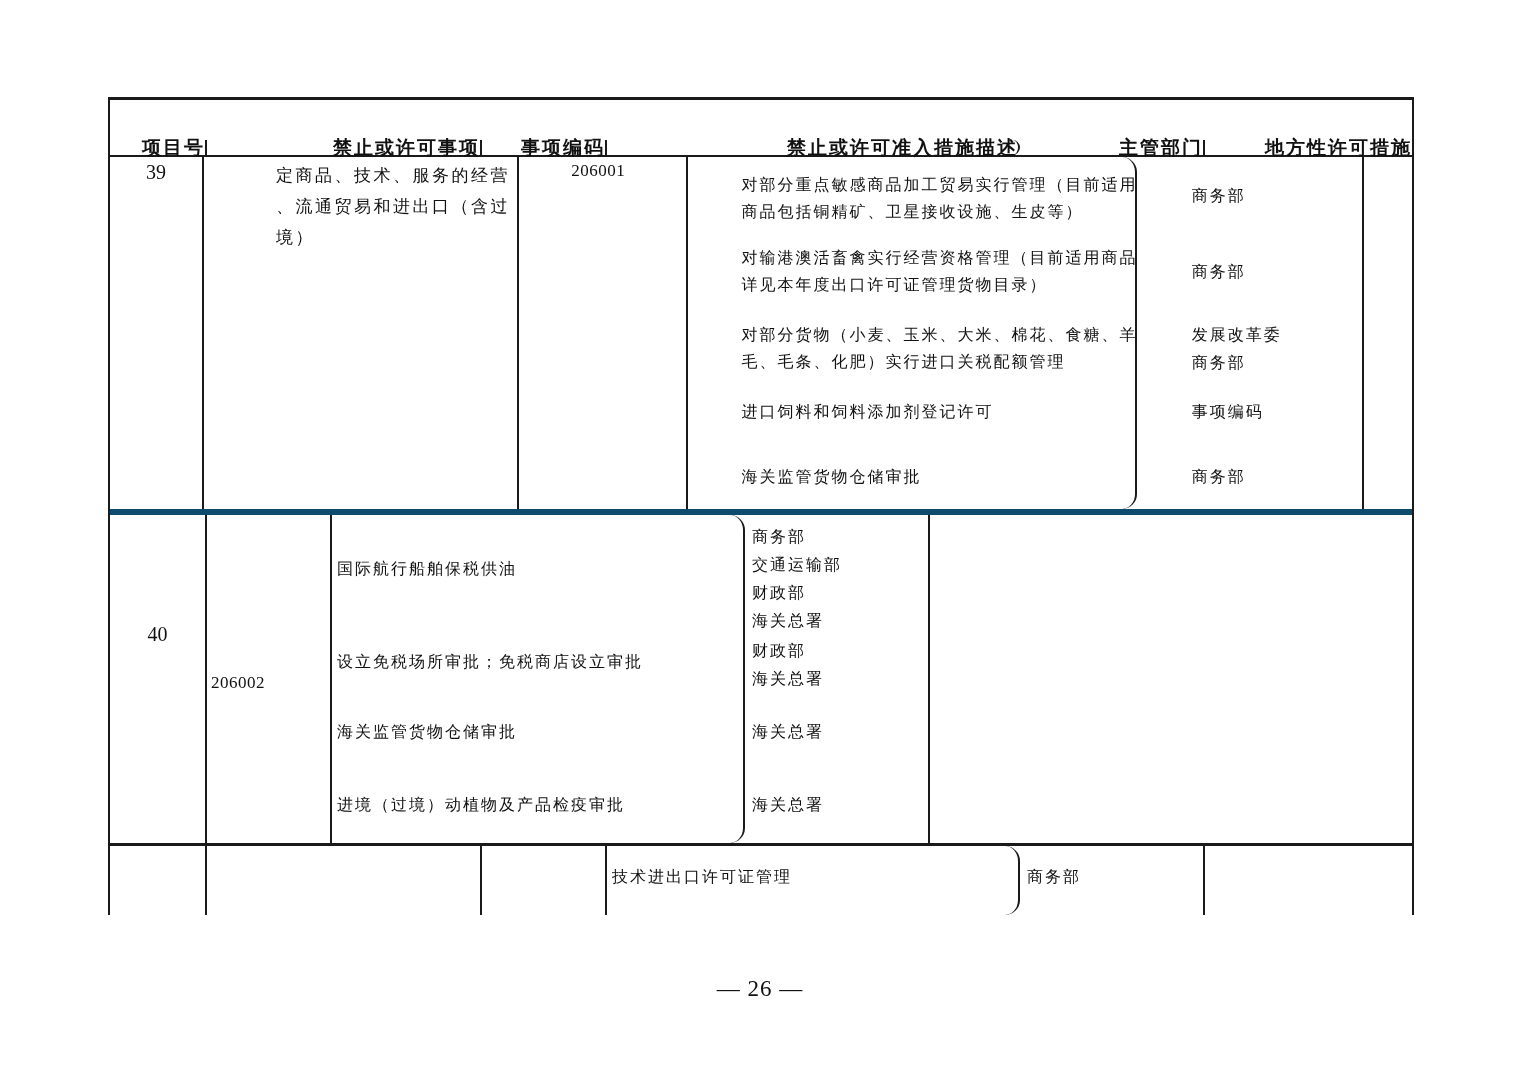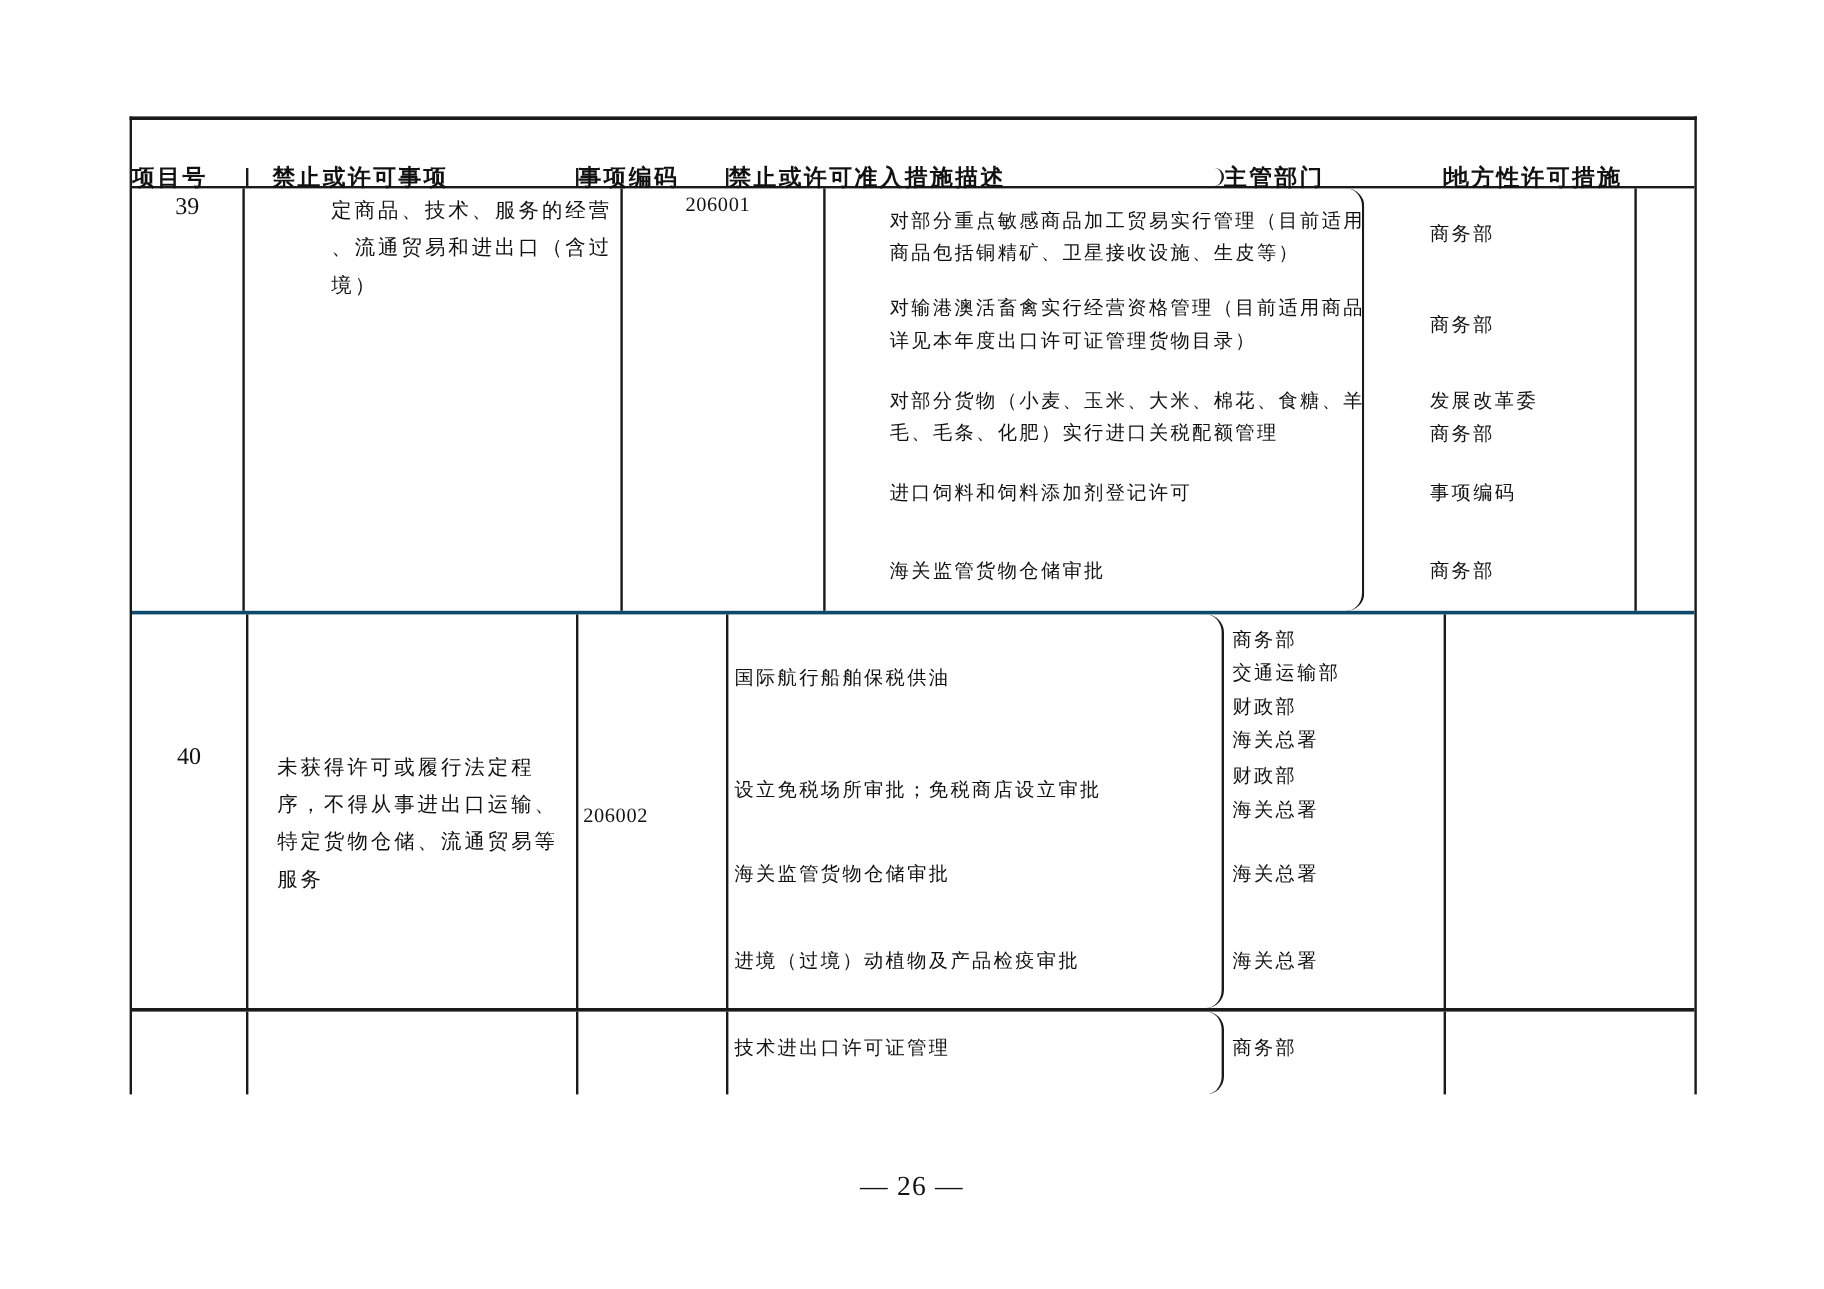--- a/index.html
+++ b/index.html
@@ -13,32 +13,32 @@
   }
   .doc-table{
     position:absolute;left:108px;top:97px;
     width:1302px;
     border-top:3px solid #1a1a1a;
     border-left:2px solid #1a1a1a;
     border-right:2px solid #1a1a1a;
   }
   .row{display:flex;position:relative;}
   .row.header-row{height:55px;border-bottom:2px solid #1a1a1a;}
-  .row.r39{height:352px;border-bottom:3px solid #0c4a6e;gap:48px;}
+  .row.r39{height:352px;border-bottom:6px solid #0c4a6e;gap:48px;}
   .row.r40{height:328px;border-bottom:3px solid #1a1a1a;}
   .row.r-part{height:69px;}
   .cell{position:relative;border-right:2px solid #1a1a1a;box-sizing:border-box;overflow:visible;}
   .cell.last{border-right:none;}
   .c1{width:97px;}
   .c2{width:275px;padding-left:20px;}
   .c3{width:125px;}
   .c4{width:413px;border-radius:15px;}
   .c5{width:185px;}
   .c6{width:203px;flex:1;}
-  .hcell{display:flex;align-items:center;justify-content:flex-start;margin-top:40px;}
+  .hcell{display:flex;align-items:center;justify-content:flex-end;margin-top:40px;}
   .hlabel{
     font-weight:bold;font-size:19px;letter-spacing:2px;
     white-space:nowrap;
   }
   .item-no{
     font-size:20px;text-align:center;padding-top:4px;
   }
   .item-text{
     font-size:17px;line-height:31px;letter-spacing:2.5px;
     padding:3px 0 0 4px;white-space:pre-line;
@@ -121,26 +121,20 @@
       </div>
       <div class="cell c6 last">
         <div></div>
       </div>
     </div>
 
     <div class="row r40">
       <div class="cell c1">
         <div class="item-no" style="padding-top:108px">40</div>
       </div>
-      <div class="cell c2">
-        <div class="item-text" style="padding-top:112px">未获得许可或履行法定程
-序，不得从事进出口运输、
-特定货物仓储、流通贸易等
-服务</div>
-      </div>
       <div class="cell c3">
         <div class="code" style="padding-top:158px">206002</div>
       </div>
       <div class="cell c4">
         <div class="measure" style="top:40px">国际航行船舶保税供油</div>
         <div class="measure" style="top:133px">设立免税场所审批；免税商店设立审批</div>
         <div class="measure" style="top:203px">海关监管货物仓储审批</div>
         <div class="measure" style="top:276px">进境（过境）动植物及产品检疫审批</div>
       </div>
       <div class="cell c5">

